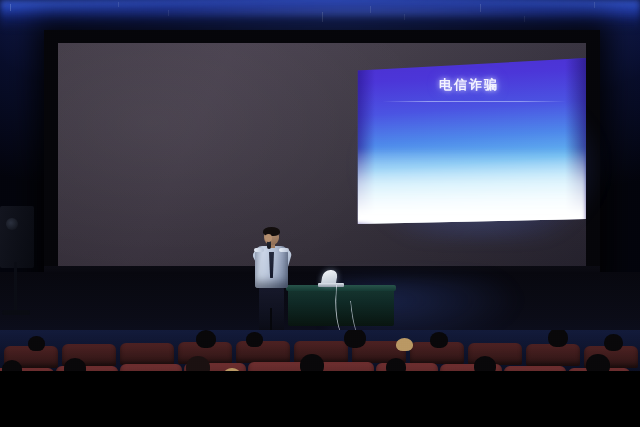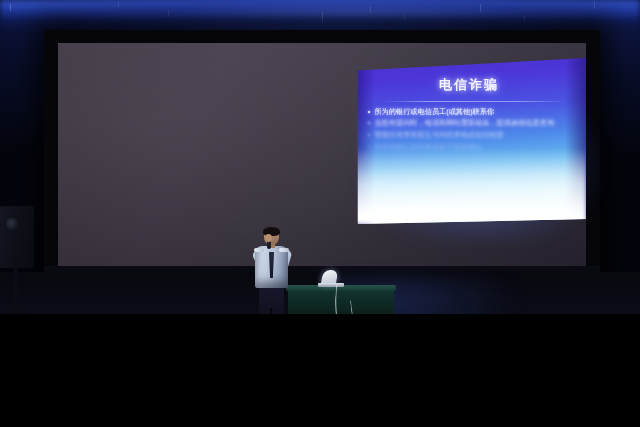--- a/index.html
+++ b/index.html
@@ -1,19 +1,19 @@
 <!DOCTYPE html>
 <html><head>
 <meta charset="utf-8">
 <style>
   html,body{margin:0;padding:0;background:#000;}
   body{font-family:"Liberation Sans","DejaVu Sans",sans-serif;}
 
   .scene{
-    position:relative;width:640px;height:314px;overflow:hidden;
+    position:relative;width:640px;height:371px;overflow:hidden;
     background:#8b5cf6;
   }
 
   
   .wall{
     position:absolute;inset:0;
     background:
       radial-gradient(120% 70% at 52% 2%, #2c49b8 0%, #16246b 22%, #080d2a 48%, #03040c 78%),
       linear-gradient(#03040d, #04050f);
   }
@@ -305,38 +305,20 @@
 
   <div class="slide-halo"></div>
   <div class="slide-wrap">
     <div class="slide">
       <div class="slide-edge-l"></div>
       <div class="slide-edge-r"></div>
 
       <div class="slide-title">电信诈骗</div>
       <div class="slide-rule"></div>
 
-      <div class="bullets">
-        <div class="bullet">
-          <span class="dot"></span>
-          <span>所为的银行或电信员工(或其他)联系你</span>
-        </div>
-        <div class="bullet f2">
-          <span class="dot"></span>
-          <span>当您有疑问时，电话和网站需要核实，提供身份信息查询</span>
-        </div>
-        <div class="bullet f3">
-          <span class="dot"></span>
-          <span>警惕任何带有陌生号码的来电或短信链接</span>
-        </div>
-        <div class="bullet f4">
-          <span class="dot"></span>
-          <span>涉及转账汇款时务必多方核实确认</span>
-        </div>
-      </div>
 
       <div class="slide-blowout"></div>
     </div>
   </div>
 
   <div class="stage"></div>
   <div class="stage-glow"></div>
 
   <div class="spk-body"></div>
   <div class="spk-cone"></div>

